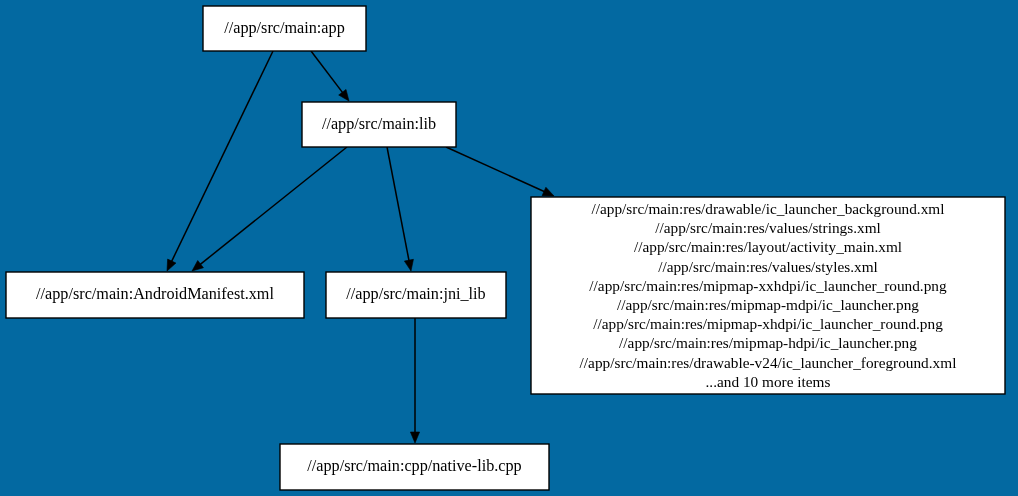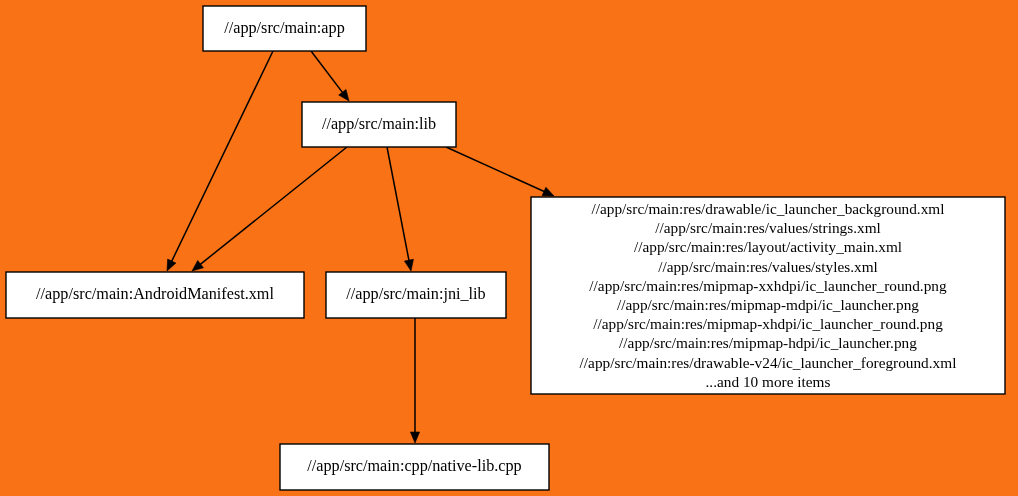--- a/index.html
+++ b/index.html
@@ -4,21 +4,21 @@
 <style>
   html, body {
     margin: 0;
     padding: 0;
     background: #ffffff;
   }
   #graph-root {
     position: relative;
     width: 1018px;
     height: 496px;
-    background: #f97316;
+    background: #0369a1;
     overflow: hidden;
     font-family: "Liberation Serif", "DejaVu Serif", serif;
   }
   svg#graph-canvas {
     position: absolute;
     left: 0;
     top: 0;
     width: 1018px;
     height: 496px;
     display: block;

